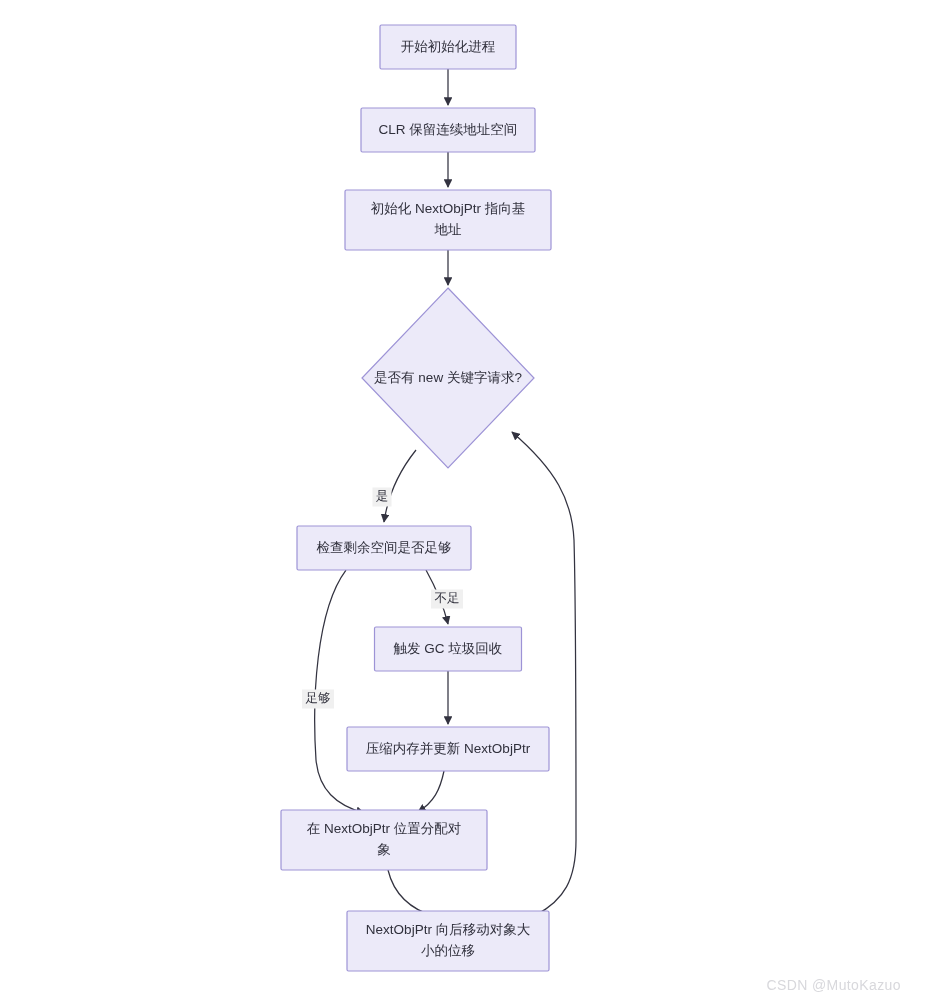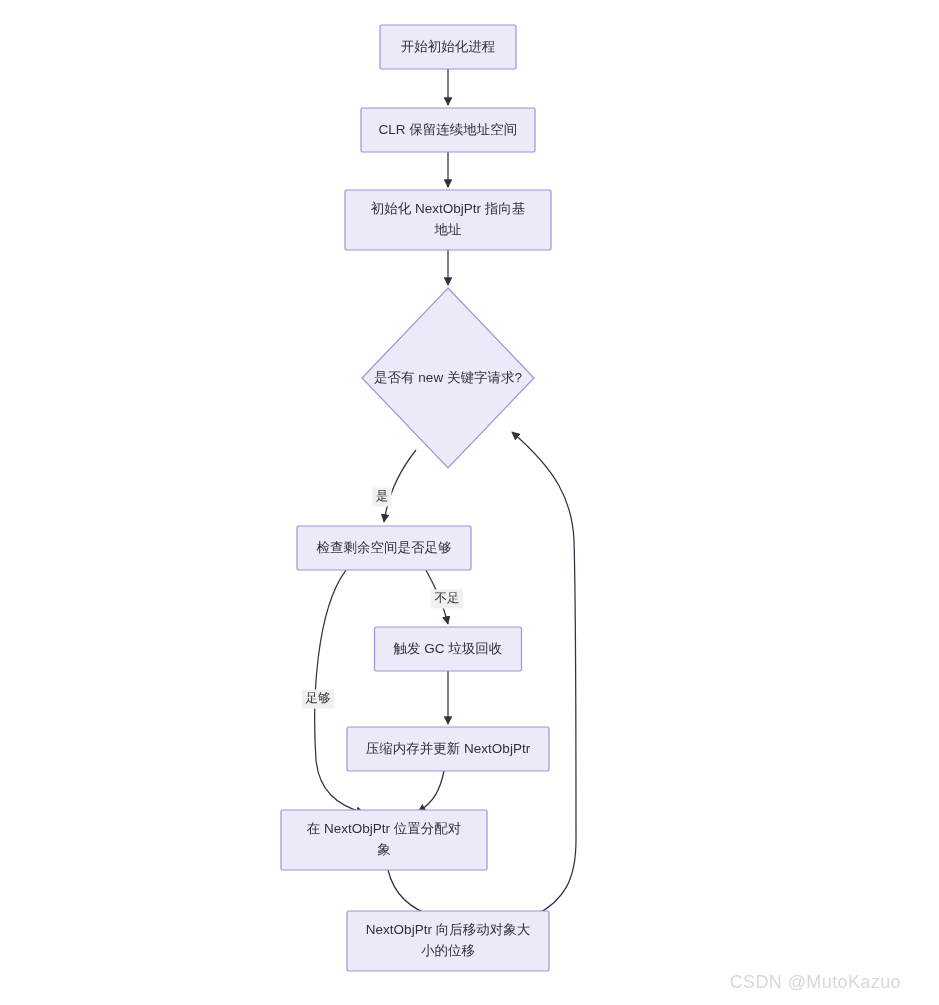--- a/index.html
+++ b/index.html
@@ -62,21 +62,21 @@
     font-size: 12.5px;
     fill: #30303c;
     text-anchor: middle;
     dominant-baseline: middle;
   }
   .watermark {
     position: absolute;
     right: 14px;
     bottom: 12px;
     font-family: "Liberation Sans", "DejaVu Sans", sans-serif;
-    font-size: 18px;
+    font-size: 14px;
     color: #d8d8dc;
     letter-spacing: 0.4px;
     user-select: none;
   }
 </style>
 </head>
 <body>
 
 <div id="flow-root">
 

